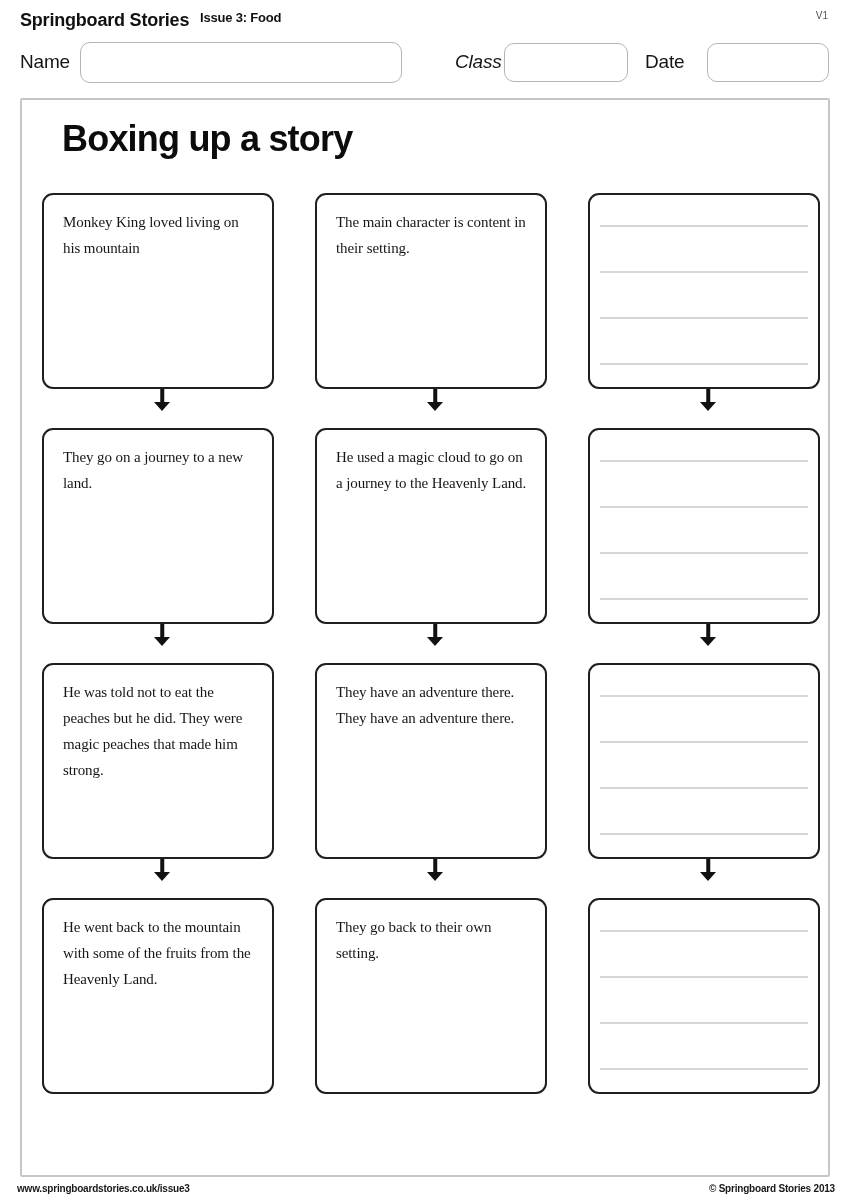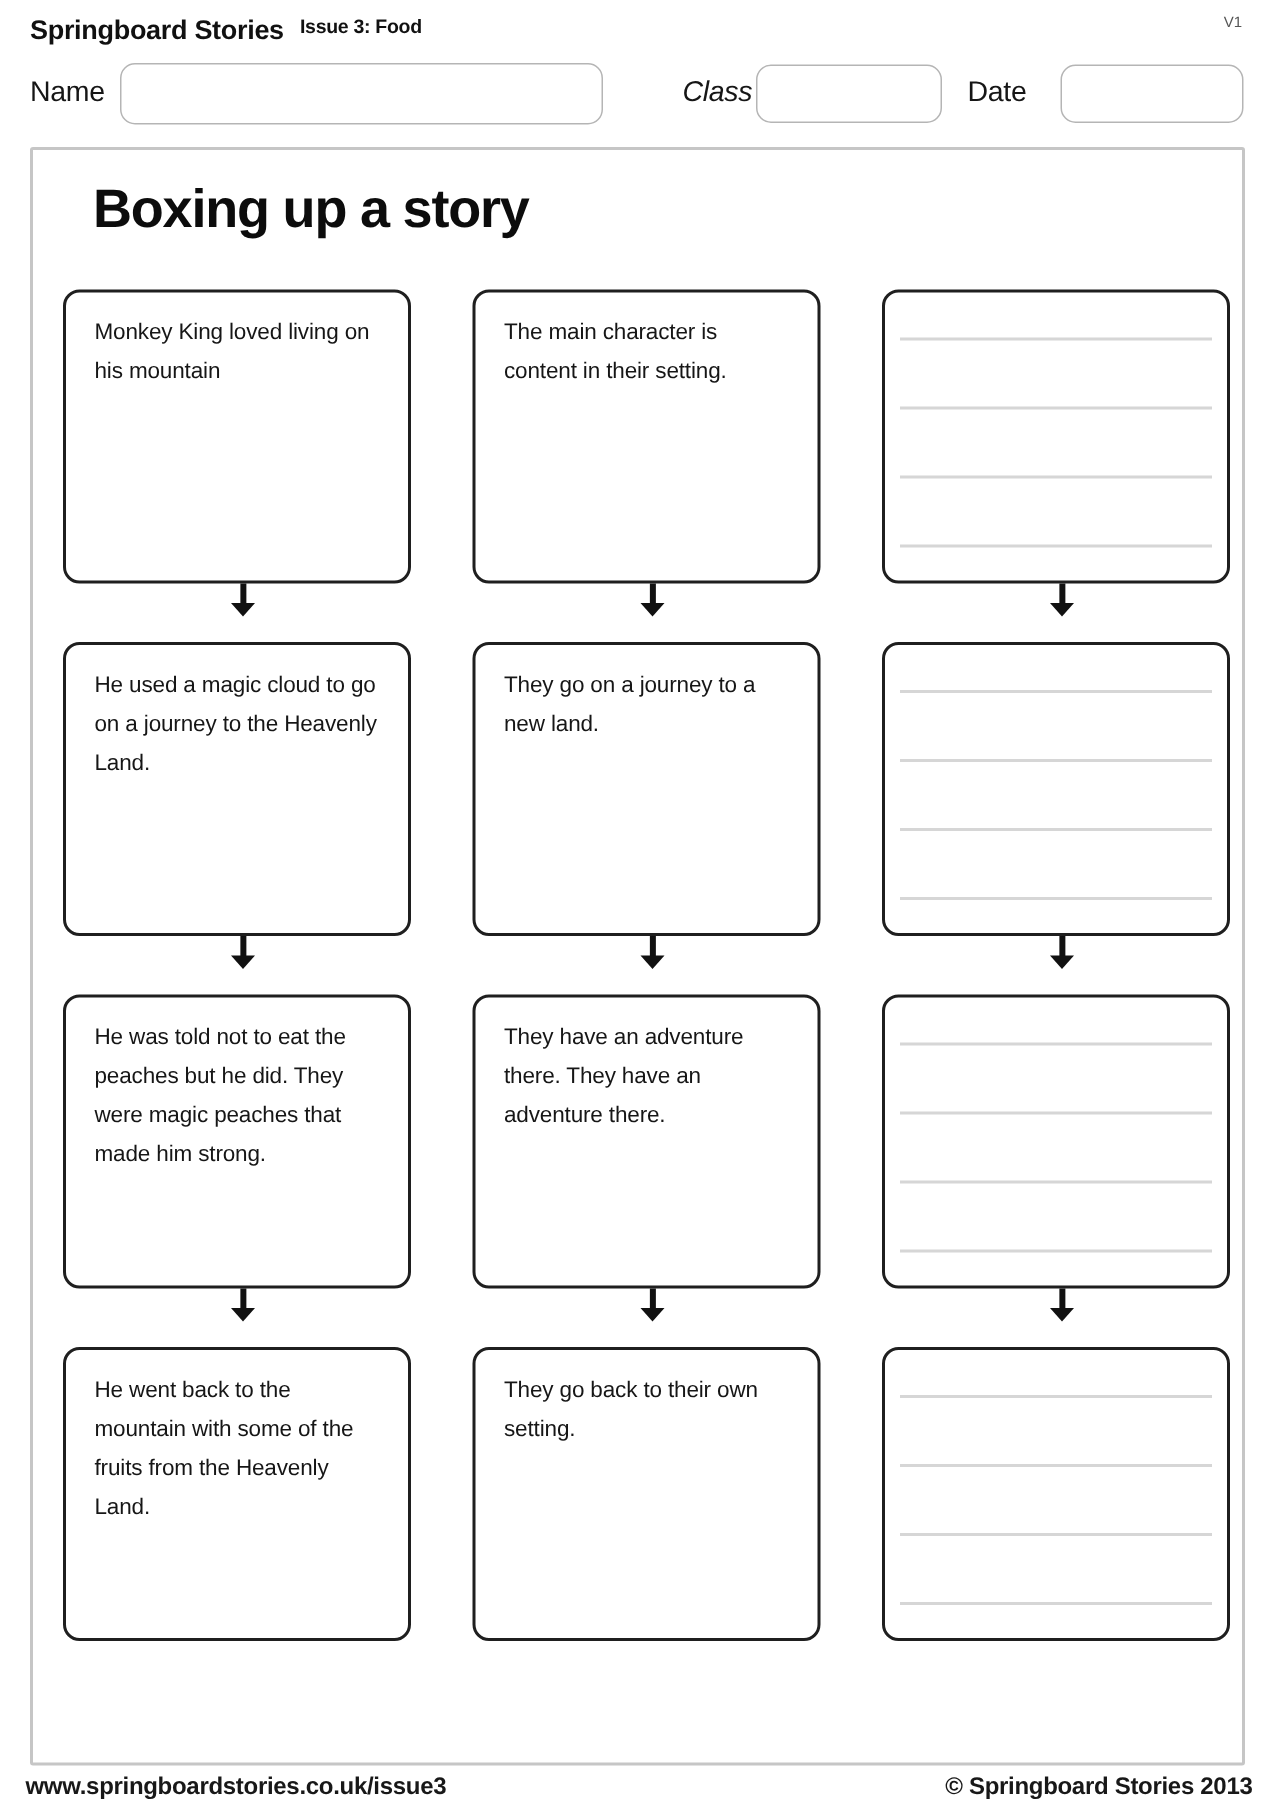--- a/index.html
+++ b/index.html
@@ -26,33 +26,33 @@
   
   .card { position:absolute; left:20px; top:98px; width:810px; height:1079px; border:2px solid #c6c6c6; border-radius:2px; background:#fff; }
   .title { margin:18px 0 0 40px; font-size:36px; font-weight:bold; letter-spacing:-0.8px; color:#0c0c0c; }
   .instructions { margin:9px 0 0 40px; font-size:18px; line-height:24px; color:#161616; letter-spacing:-0.2px; }
   .instructions em { font-style:italic; }
 
   
   .grid { margin:33px 0 0 20px; }
   .row { display:flex; gap:33px; margin-bottom:39px; }
   .row:last-child { margin-bottom:0; }
-  .cell { position:relative; width:252px; }
+  .cell { position:relative; width:252px;font-family:Liberation Serif, serif; }
   .box { width:232px; height:196px; border:2.5px solid #1f1f1f; border-radius:11px; background:#fff; padding:14px 16px 0 19px; font-size:15px; line-height:26px; color:#161616; letter-spacing:-0.1px; }
   .notes-box { position:relative; padding:0; }
   .rule { position:absolute; left:10px; right:10px; height:1.5px; background:#d6d6d6; }
   .rule-1 { top:30px; } .rule-2 { top:76px; } .rule-3 { top:122px; } .rule-4 { top:168px; }
 
   
   .arrow { position:absolute; top:196px; left:50%; transform:translateX(-50%); width:18px; height:23px; }
   .arrow .stem { position:absolute; top:0; left:50%; transform:translateX(-50%); width:3.5px; height:14px; background:#111; }
   .arrow .head { position:absolute; top:13px; left:50%; transform:translateX(-50%); width:0; height:0; border-left:8px solid transparent; border-right:8px solid transparent; border-top:9px solid #111; }
 
   
-  .footer { position:absolute; top:1183px; left:17px; right:15px; display:flex; justify-content:space-between; font-size:16px; font-weight:bold; color:#181818; letter-spacing:-0.2px; }
+  .footer { position:absolute; top:1183px; left:17px; right:15px; display:flex; justify-content:space-between; font-size:10px; font-weight:bold; color:#181818; letter-spacing:-0.2px; }
 </style>
 </head>
 <body>
 
 <div class="page">
 
   <div class="topbar">
     <span class="brand">Springboard Stories</span>
     <span class="issue">Issue 3: Food</span>
     <span class="version">V1</span>
@@ -96,28 +96,28 @@
           </div>
           <div class="arrow">
               <span class="stem"></span>
               <span class="head"></span>
             </div>
         </div>
       </div>
 
       <div class="row">
         <div class="cell">
-          <div class="box"><span>He used a magic cloud to go on a journey to the Heavenly Land.</span></div>
+          <div class="box"><span>They go on a journey to a new land.</span></div>
           <div class="arrow">
               <span class="stem"></span>
               <span class="head"></span>
             </div>
         </div>
         <div class="cell">
-          <div class="box"><span>They go on a journey to a new land.</span></div>
+          <div class="box"><span>He used a magic cloud to go on a journey to the Heavenly Land.</span></div>
           <div class="arrow">
               <span class="stem"></span>
               <span class="head"></span>
             </div>
         </div>
         <div class="cell">
           <div class="box notes-box">
             <div class="rule rule-1"></div>
             <div class="rule rule-2"></div>
             <div class="rule rule-3"></div>

